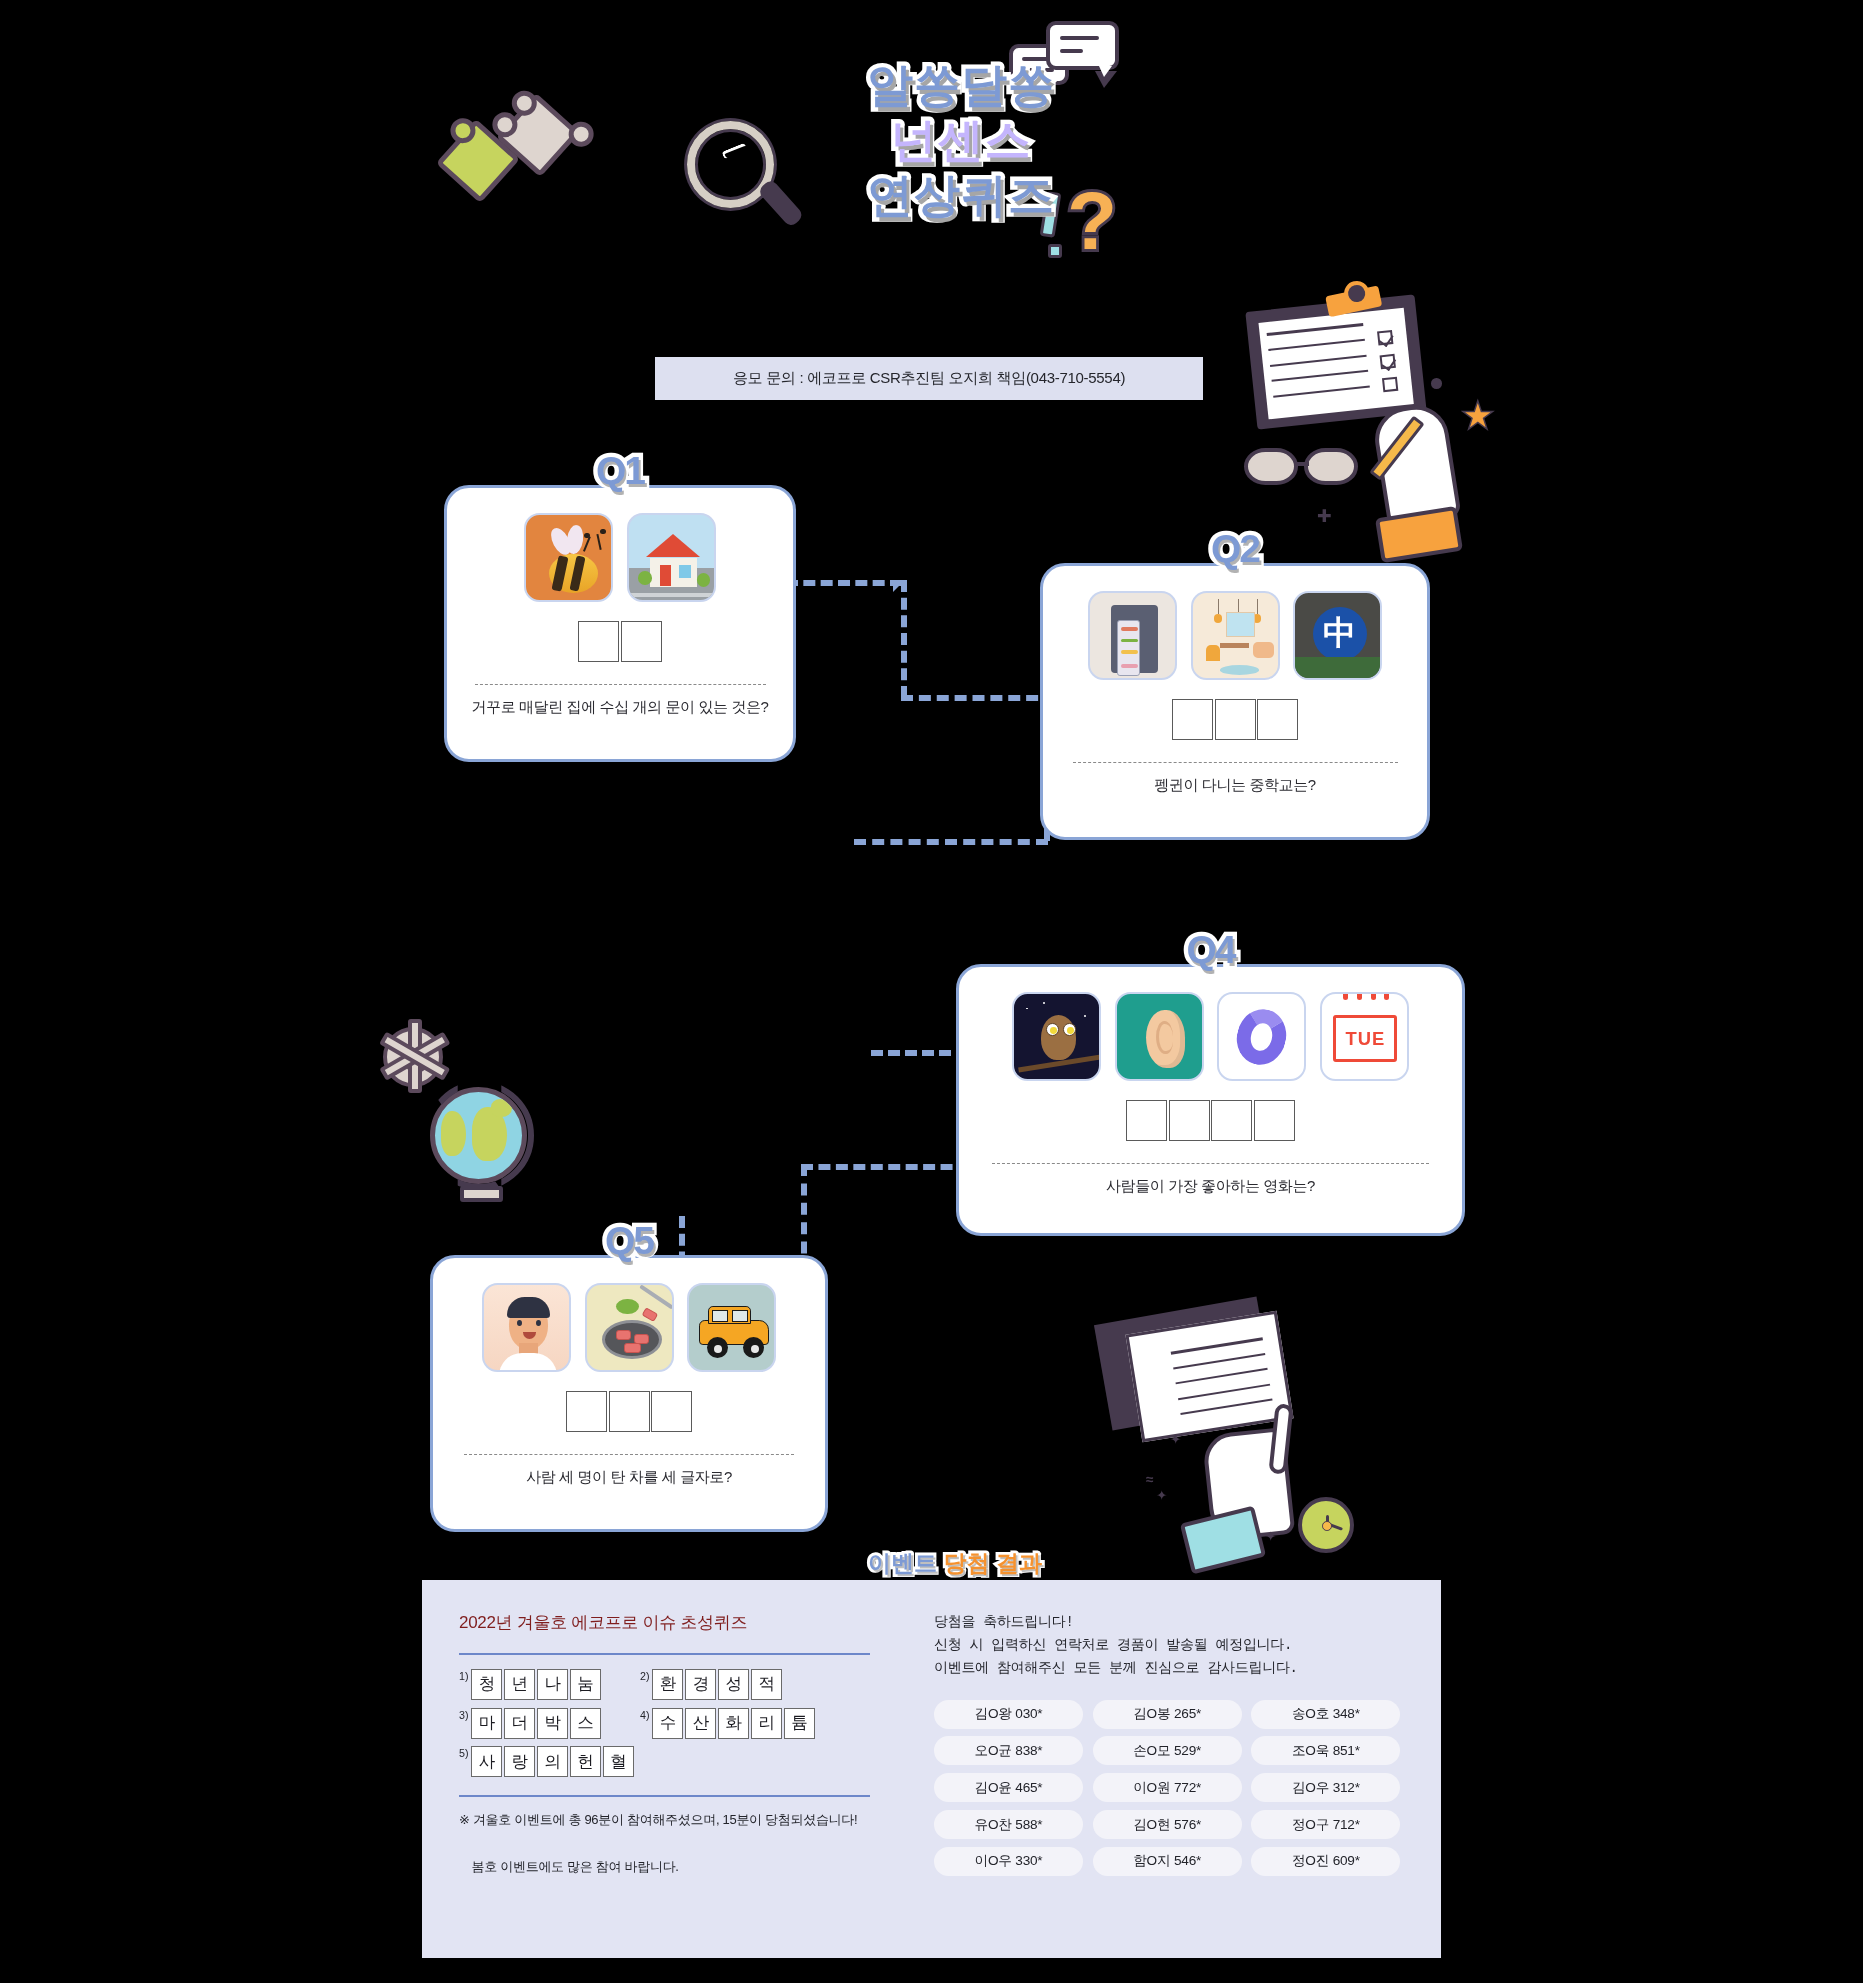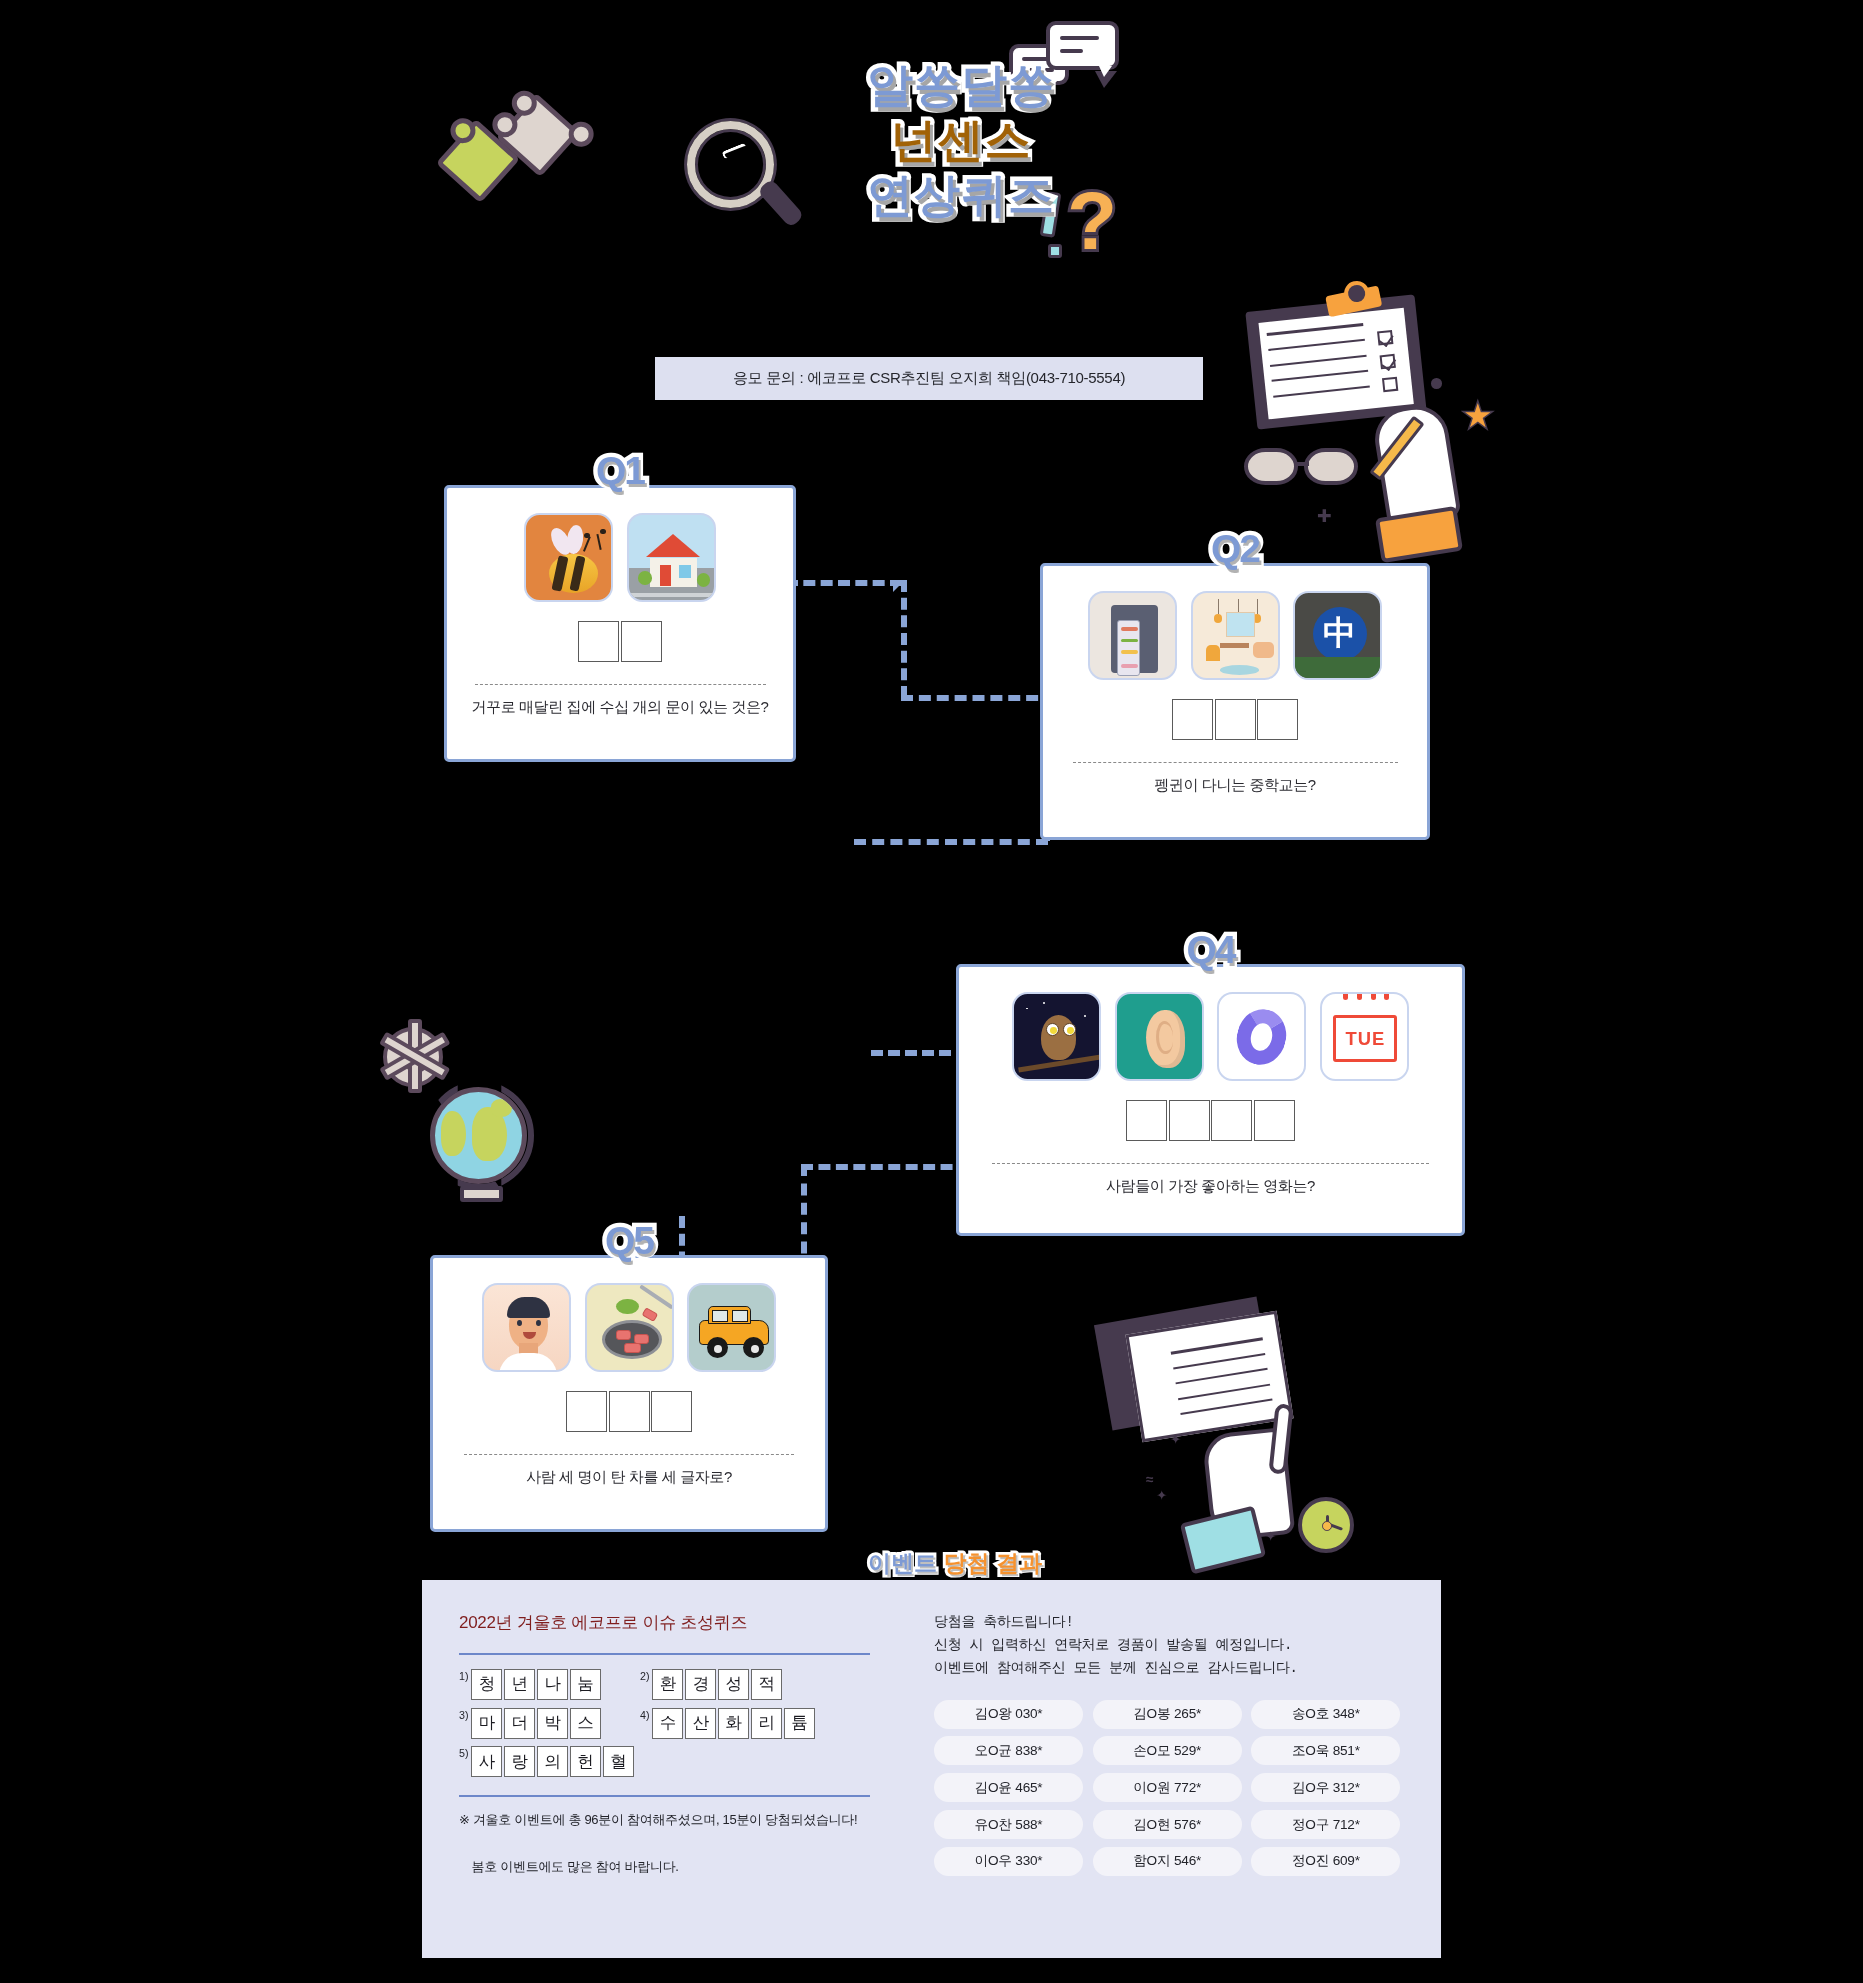--- a/index.html
+++ b/index.html
@@ -28,21 +28,21 @@
   .title-line {
     font-size: 46px;
     font-weight: bold;
     letter-spacing: 1px;
     line-height: 1.20;
     -webkit-text-stroke: 8.7px #ffffff;
     paint-order: stroke fill;
     text-shadow: 2.9px 3.9px 0 rgba(0,0,0,0.35);
   }
   .tl-blue { color: #7d9ad4; }
-  .tl-orange { color: #a16207; }
+  .tl-orange { color: #c4b5fd; }
 
   
   .magnifier {
     position: absolute; left: 687px; top: 121px;
     width: 97px; height: 97px; z-index: 5;
   }
   .mag-glass {
     width: 87px; height: 87px; border-radius: 50%;
     border: 8.7px solid #d6cfc6;
     box-shadow: 0 0 0 2.9px #463a4e inset, 0 0 0 2.9px #463a4e;
@@ -264,21 +264,21 @@
     position: absolute; left: 20.4px; top: 20.4px; width: 9.7px; height: 9.7px;
     background: #f6b94a; border: 1.9px solid #463a4e; border-radius: 50%;
   }
   .spark { position: absolute; color: #463a4e; font-size: 13.6px; font-weight: bold; }
 
   
   .card {
     position: absolute;
     background: #ffffff;
     border: 3.9px solid #8aa5d6;
-    border-radius: 5px;
+    border-radius: 25px;
     z-index: 4;
   }
   .qbadge {
     position: absolute;
     top: -39px; left: 50%; transform: translateX(-50%);
     font-size: 39px; font-weight: bold; color: #7d9ad4;
     -webkit-text-stroke: 8.7px #ffffff; paint-order: stroke fill;
     text-shadow: 1.9px 2.9px 0 rgba(0,0,0,0.3);
     letter-spacing: -1.9px;
     z-index: 7;

